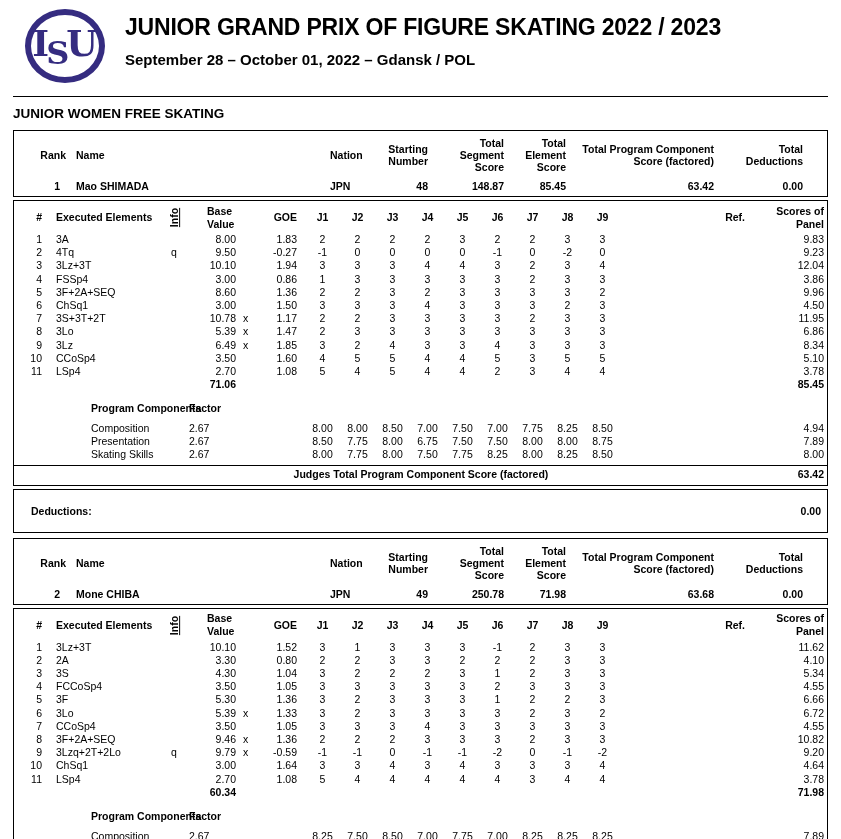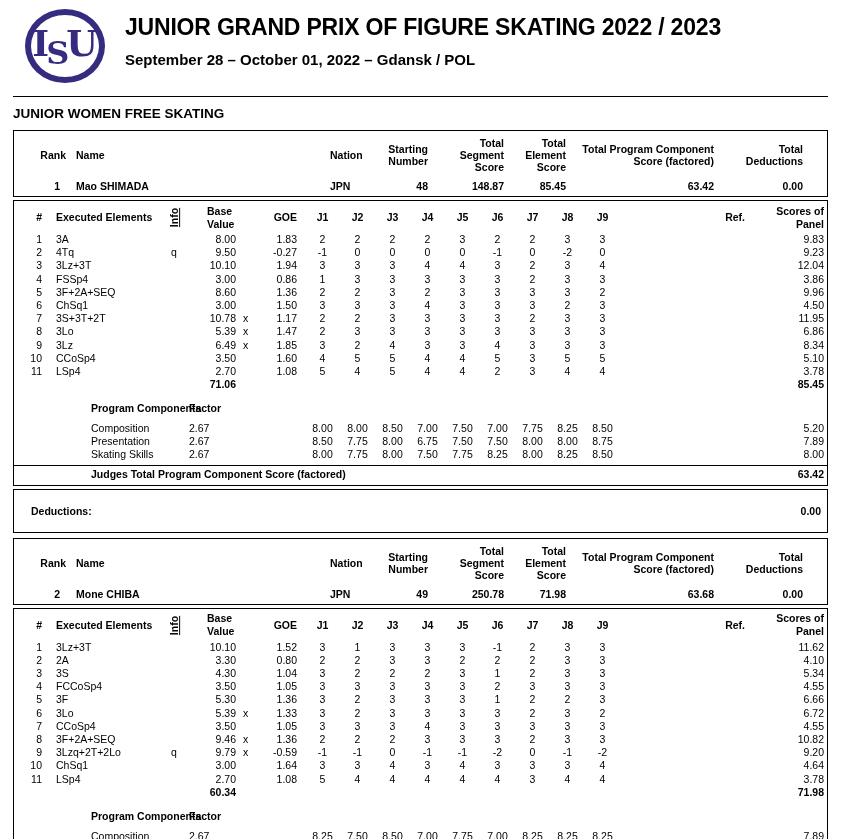--- a/index.html
+++ b/index.html
@@ -69,21 +69,21 @@
   .rot { display:inline-block; transform:rotate(-90deg) translateY(1px); text-decoration:underline; font-weight:bold; }
   .spacer3 { grid-column:span 3; }
   .spacer11{ grid-column:span 11; }
   .spacer12{ grid-column:span 12; }
   .totals-row { font-weight:bold; height:14px; }
   .comp-head { margin-top:10px; height:15px; font-weight:bold; }
   .comp-head .complabel, .comp-row .complabel { grid-column:span 3; padding-left:77px; text-align:left; }
   .comp-head .factor, .comp-row .factor { grid-column:span 3; padding-right:8px; }
   .comp-rows { margin-top:5px; }
   .jt-row { margin-top:3px; border-top:1.2px solid #000; padding-top:2px; font-weight:bold; height:16px; }
-  .jtlabel { grid-column:1 / 17; padding-left:77px; text-align:left; }
+  .jtlabel { grid-column:1 / 17; padding-left:77px; text-align:center; }
   
   .dgrid { display:grid; grid-template-columns:1fr 200px; font-weight:bold; }
   .ded-label { padding-left:17px; }
   .ded-val { text-align:right; padding-right:6px; }
 </style>
 </head>
 <body>
 
 <div class="page">
 
@@ -388,21 +388,21 @@
               <div class="cell jv">8.00</div>
               <div class="cell jv">8.00</div>
               <div class="cell jv">8.50</div>
               <div class="cell jv">7.00</div>
               <div class="cell jv">7.50</div>
               <div class="cell jv">7.00</div>
               <div class="cell jv">7.75</div>
               <div class="cell jv">8.25</div>
               <div class="cell jv">8.50</div>
               <div class="cell ref"></div>
-              <div class="cell panel">5.20</div>
+              <div class="cell panel">4.94</div>
             </div>
             <div class="egrid comp-row">
               <div class="cell complabel">Presentation</div>
               <div class="cell factor">2.67</div>
               <div class="cell jv">8.50</div>
               <div class="cell jv">7.75</div>
               <div class="cell jv">8.00</div>
               <div class="cell jv">6.75</div>
               <div class="cell jv">7.50</div>
               <div class="cell jv">7.50</div>

